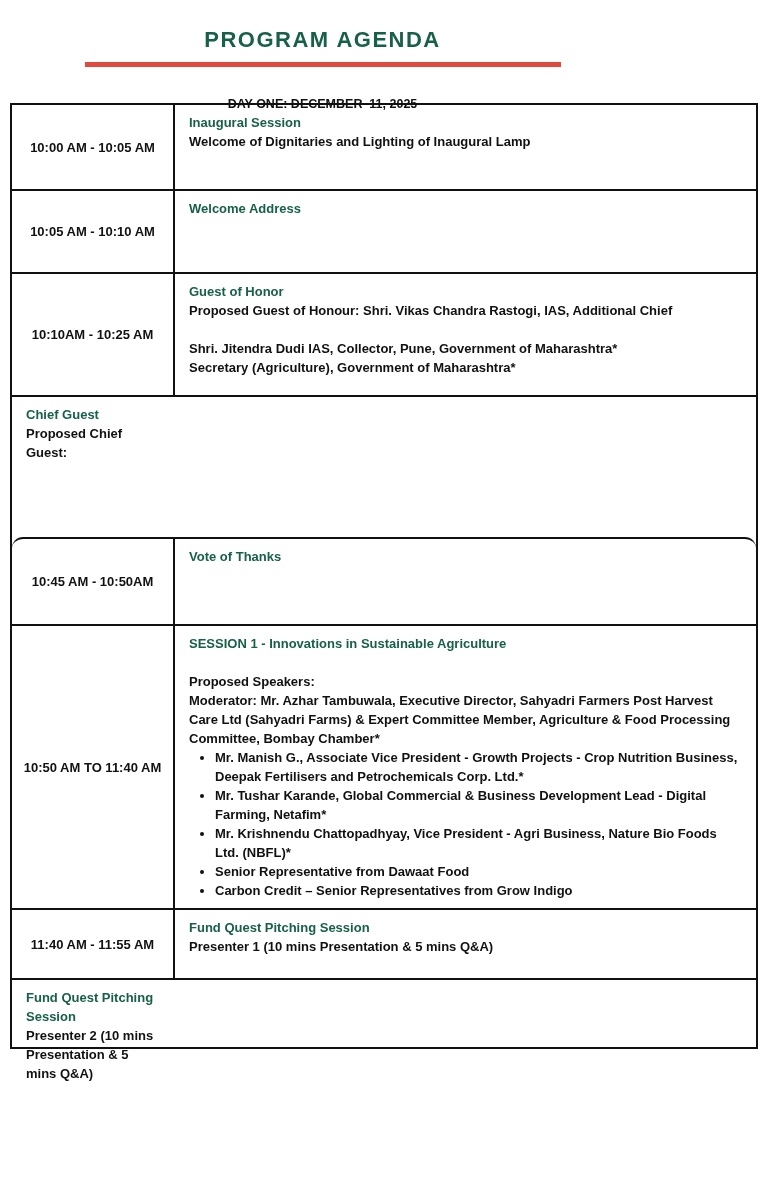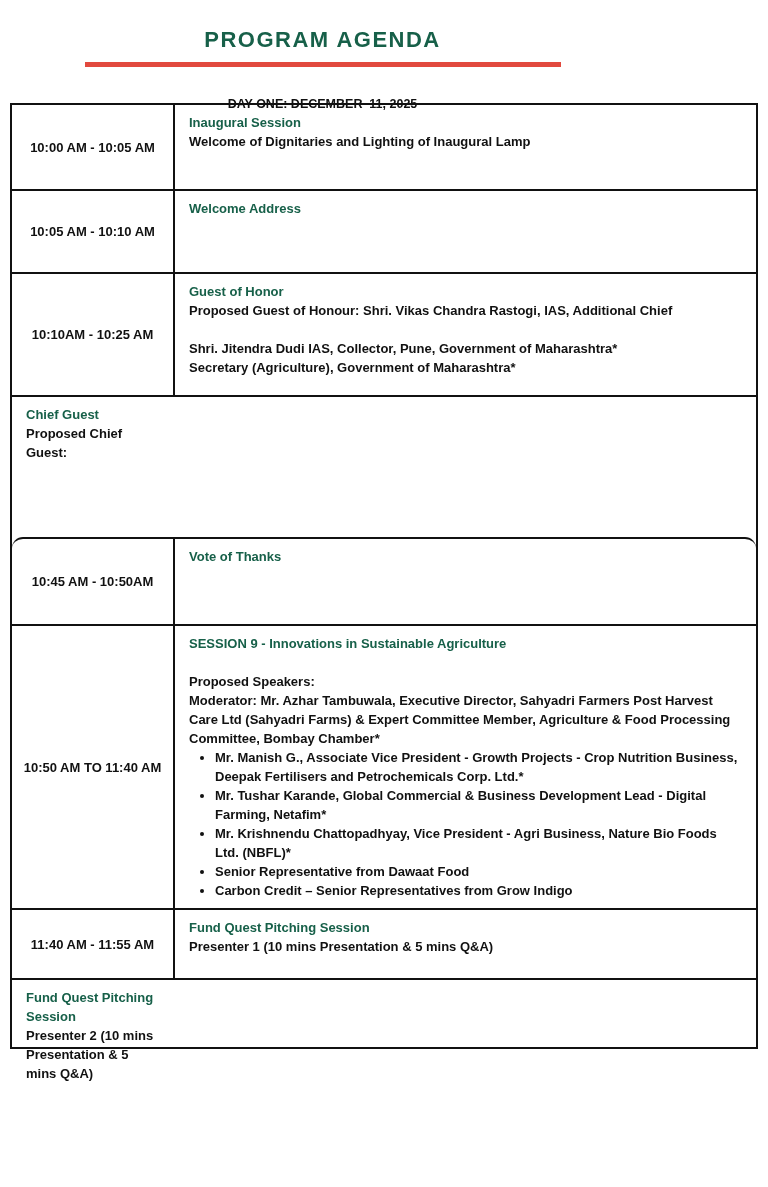--- a/index.html
+++ b/index.html
@@ -164,21 +164,21 @@
         </div>
         <ul class="bullets">
           
         </ul>
       </div>
     </div>
 
     <div class="row row-6">
       <div class="cell-time">10:50 AM TO 11:40 AM</div>
       <div class="cell-content">
-        <div class="session-heading">SESSION 9 - Innovations in Sustainable Agriculture</div>
+        <div class="session-heading">SESSION 1 - Innovations in Sustainable Agriculture</div>
         <div class="lines">
 
         <div class="line">&nbsp;</div>
             <div class="line">Proposed Speakers:</div>
             <div class="line">Moderator: Mr. Azhar Tambuwala, Executive Director, Sahyadri Farmers Post Harvest Care Ltd (Sahyadri Farms) &amp; Expert Committee Member, Agriculture &amp; Food Processing Committee, Bombay Chamber*</div>
           </div>
         <ul class="bullets">
 
         <li>Mr. Manish G., Associate Vice President - Growth Projects - Crop Nutrition Business, Deepak Fertilisers and Petrochemicals Corp. Ltd.*</li>
             <li>Mr. Tushar Karande, Global Commercial &amp; Business Development Lead - Digital Farming, Netafim*</li>

